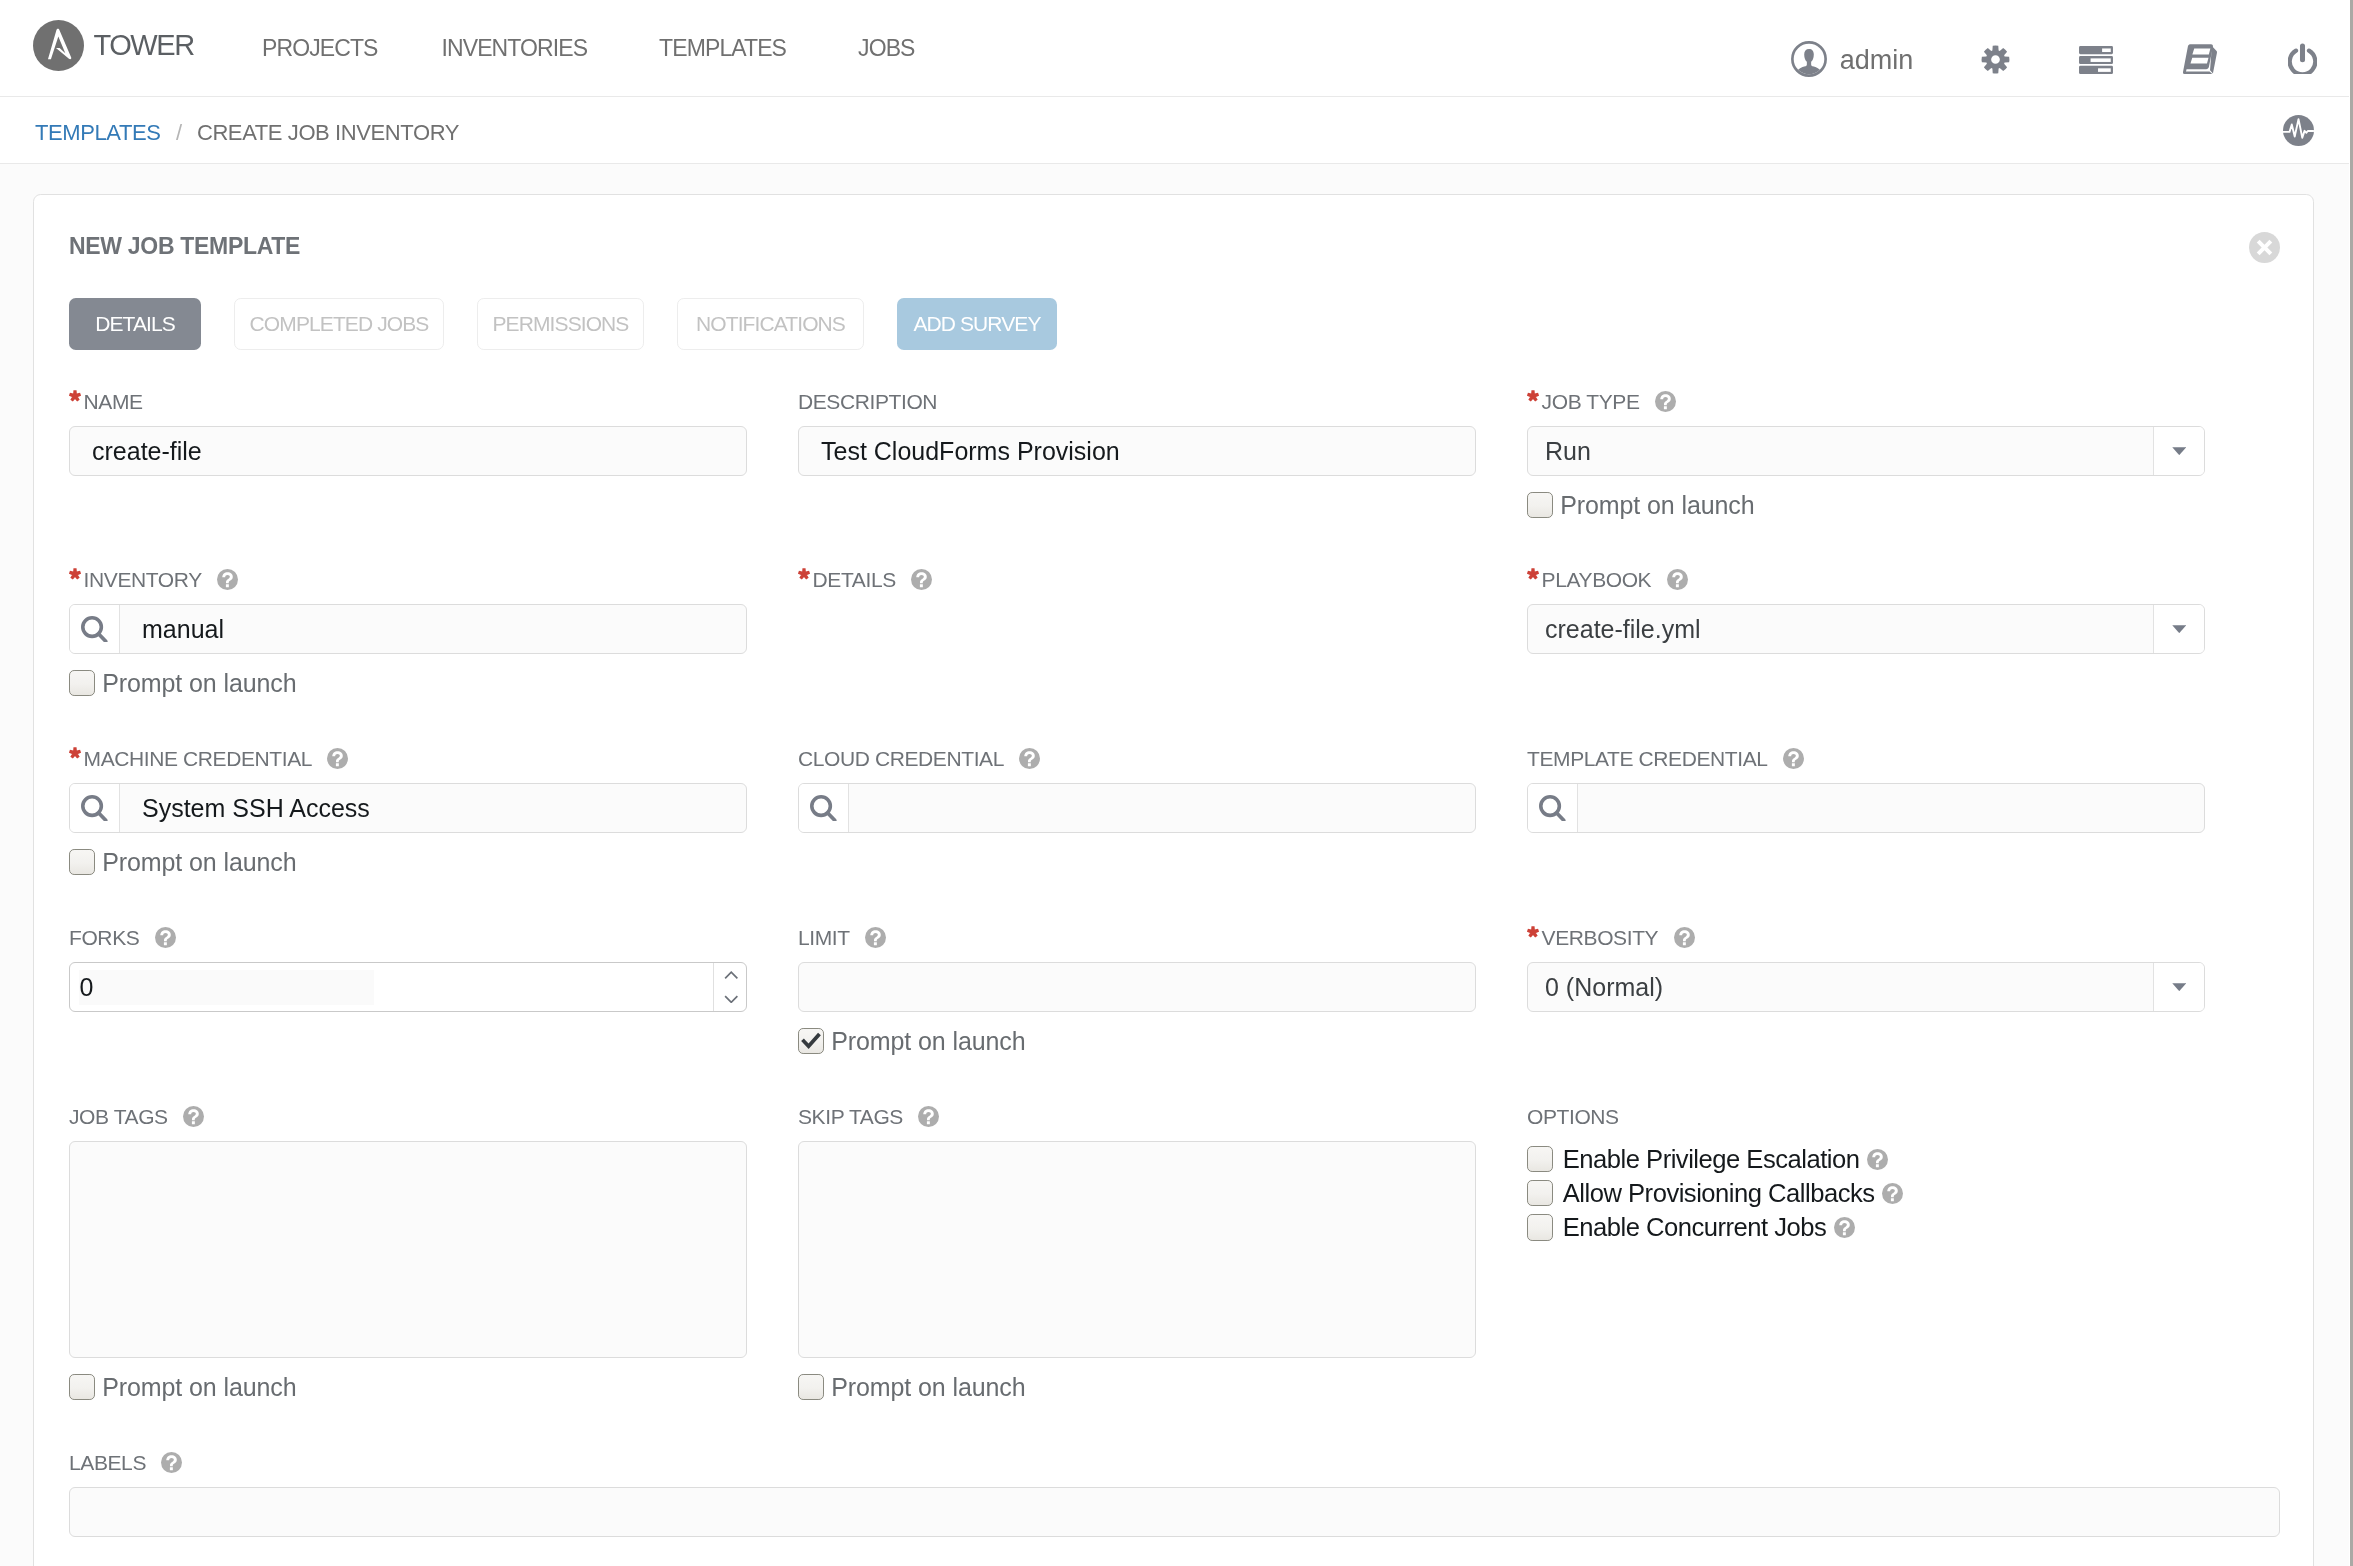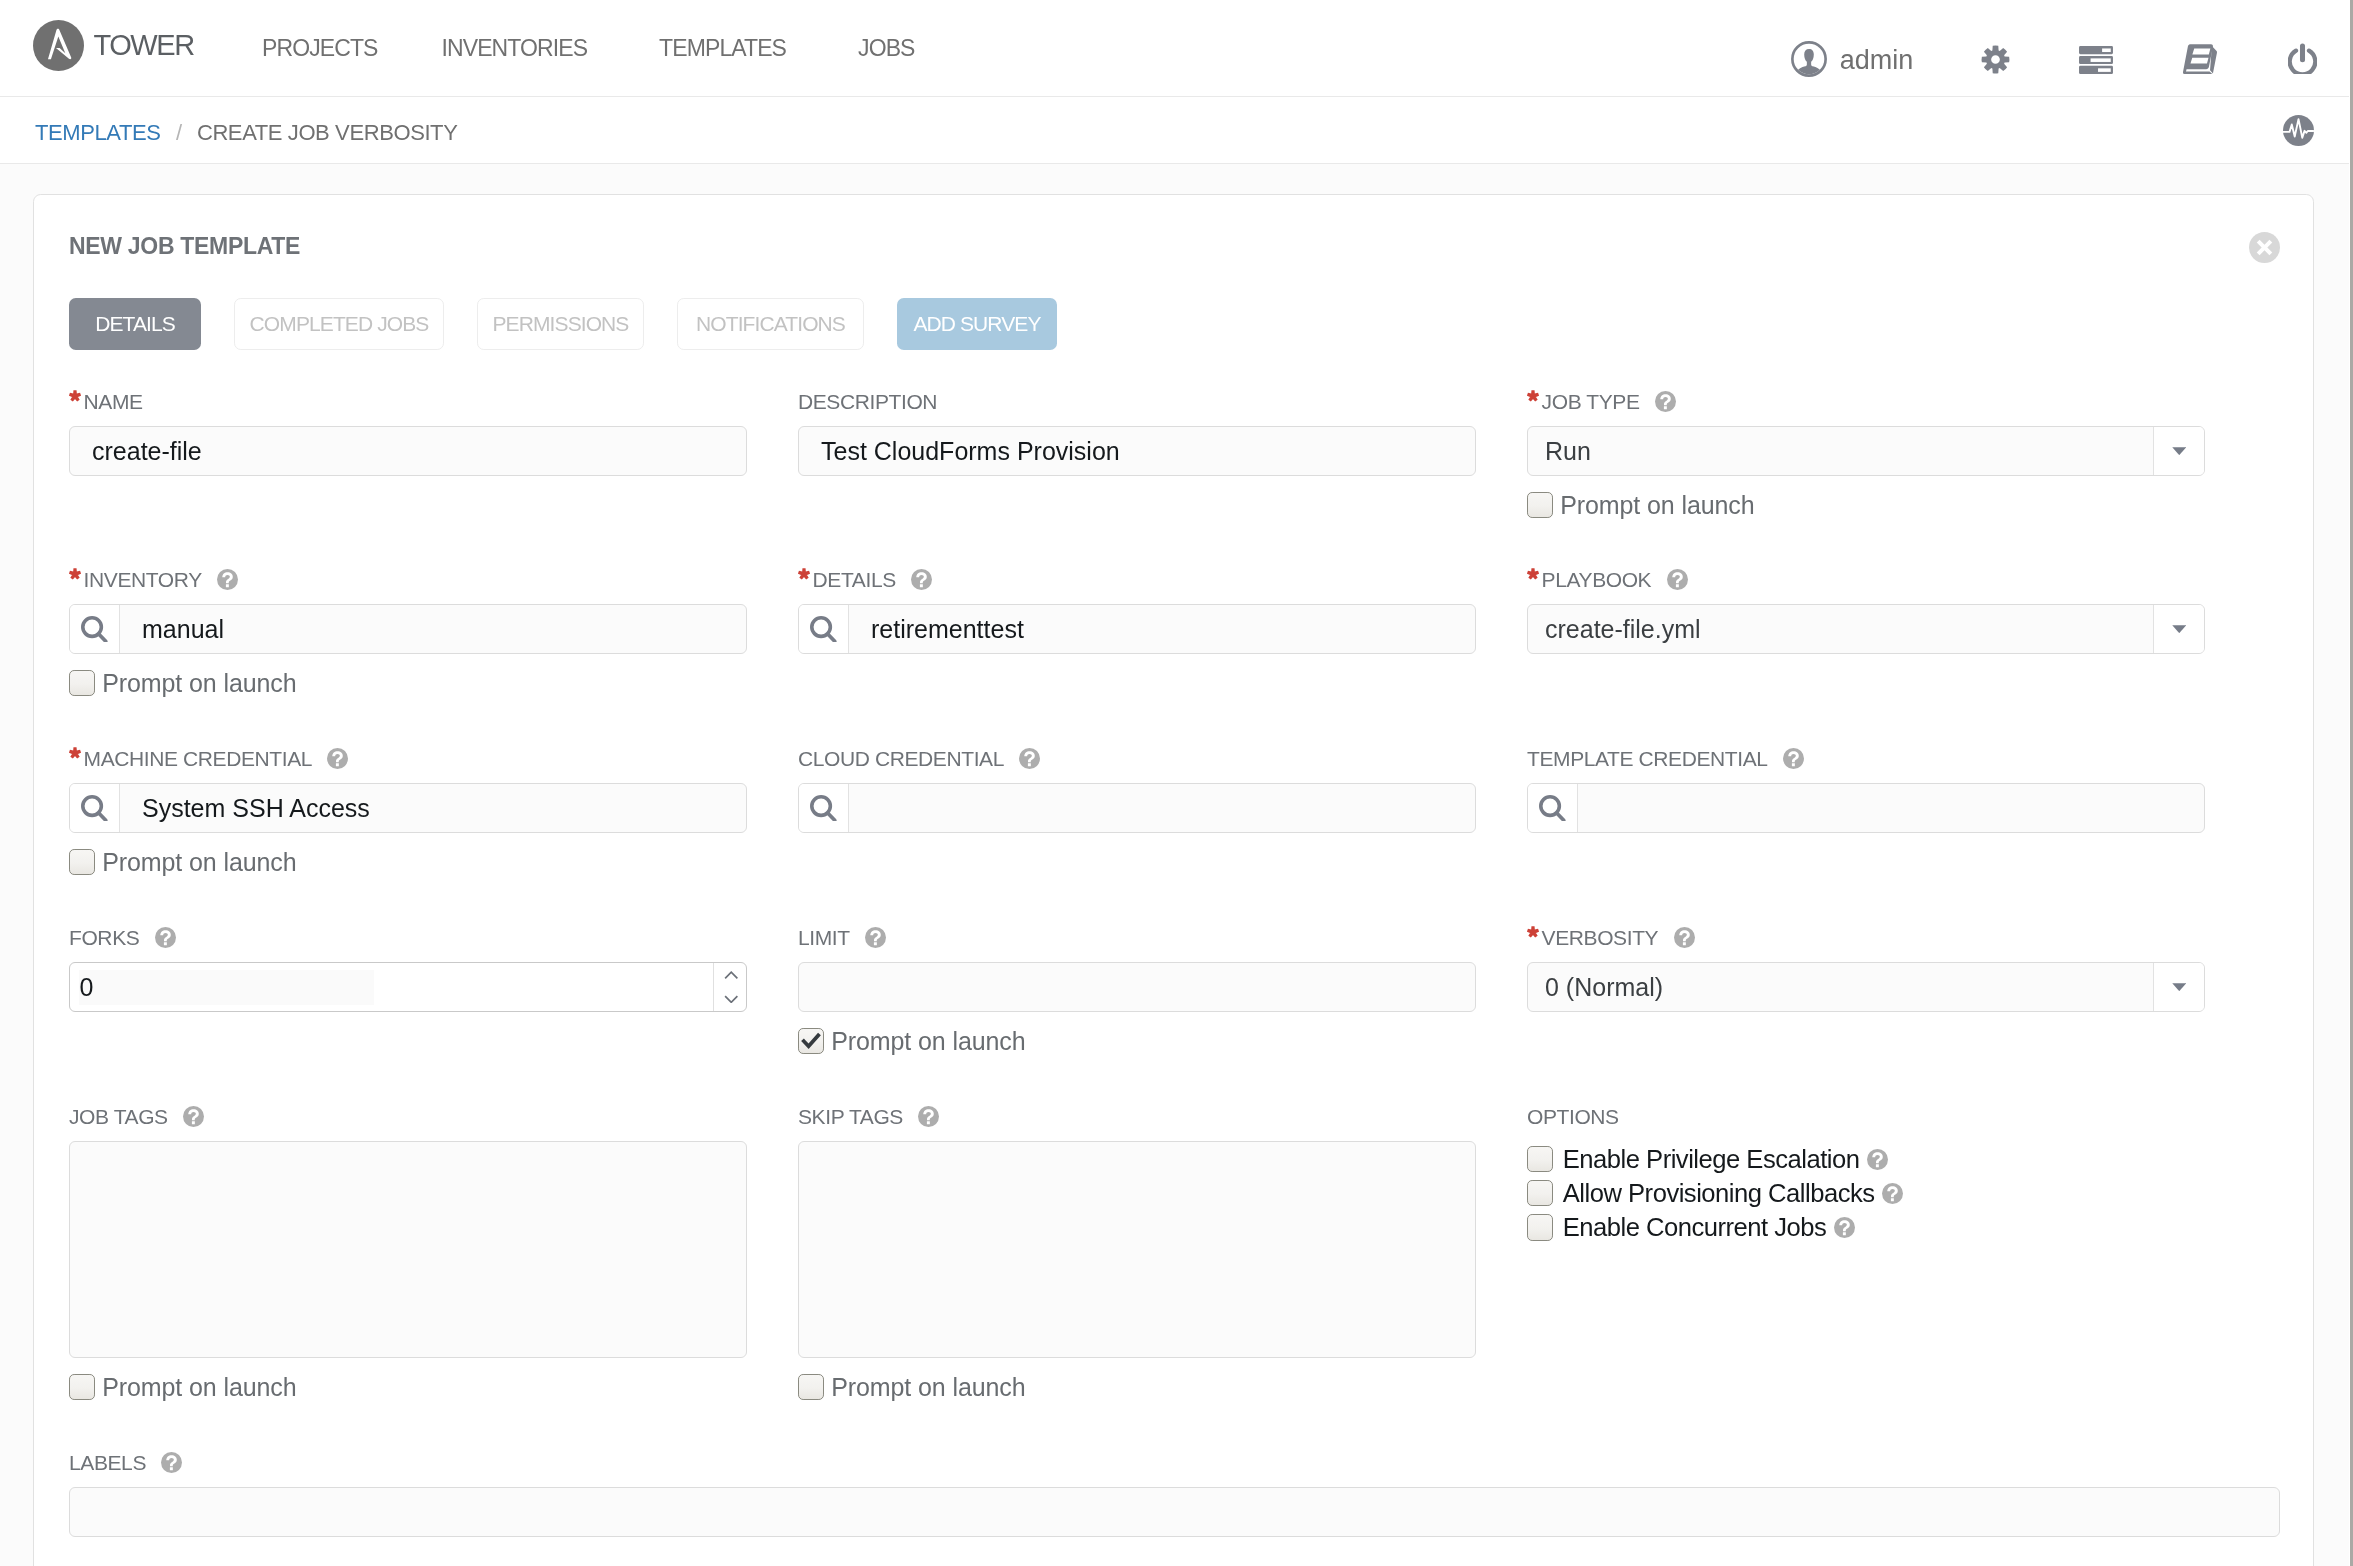--- a/index.html
+++ b/index.html
@@ -157,21 +157,21 @@
             </svg>
         </span>
       </div>
     </div>
   </div>
 
   <div class="crumbbar">
     <div class="crumbs">
       <a class="lnk" href="#">TEMPLATES</a>
       <span class="sep">/</span>
-      <span class="cur">CREATE JOB VERBOSITY</span>
+      <span class="cur">CREATE JOB INVENTORY</span>
     </div>
     <div class="pulse">
       <span>
         <svg width="31" height="31" viewBox="0 0 36 36">
             <circle cx="18" cy="18" r="18" fill="#7d818a"></circle>
             <path d="M0.6 19.6 L7.6 19.6 L10.2 11.0 L13.6 25.0 L18.0 4.8 L22.4 26.4 L25.0 18.4 L27.2 20.6 L28.8 18.6 L35.4 18.6" fill="none" stroke="#fff" stroke-width="2.2" stroke-linejoin="round" stroke-linecap="round"></path>
           </svg>
       </span>
     </div>
   </div>
@@ -281,29 +281,20 @@
                     <path fill="#cd4137" d="M9.38 7.00 L8.80 0.20 L5.20 0.20 L4.62 7.00 Z M7.73 9.26 L14.02 6.61 L12.91 3.19 L6.27 4.74 Z M5.08 8.40 L9.54 13.56 L12.45 11.44 L8.92 5.60 Z M5.08 5.60 L1.55 11.44 L4.46 13.56 L8.92 8.40 Z M7.73 4.74 L1.09 3.19 L-0.02 6.61 L6.27 9.26 Z"></path>
                   </svg>
                 </span>
                 <span>DETAILS</span>
                 <span class="help">
                   <svg width="21" height="21" viewBox="0 0 25 25">
                     <circle cx="12.5" cy="12.5" r="12.5" fill="#adadad"></circle>
                     <path fill="#ffffff" d="M12.6 4.0 c3.6 0 6.2 2.2 6.2 5.2 c0 2.1 -1.0 3.3 -2.9 4.5 c-1.5 0.9 -1.9 1.4 -1.9 2.5 l0 0.9 l-3.3 0 l0 -1.2 c0 -2.0 0.7 -2.9 2.5 -4.0 c1.5 -0.9 2.1 -1.6 2.1 -2.6 c0 -1.3 -1.1 -2.2 -2.7 -2.2 c-1.7 0 -2.8 1.0 -2.9 2.7 l-3.4 0 c0.1 -3.4 2.6 -5.8 6.3 -5.8 Z M10.6 18.2 l3.5 0 l0 3.4 l-3.5 0 Z"></path>
                   </svg>
                 </span>
-              </div>
-            <div class="srch">
-                <span class="srchbtn">
-                  <svg width="26.4" height="26.4" viewBox="0 0 31 31">
-                    <circle cx="13.0" cy="13.0" r="10.9" fill="none" stroke="#777c87" stroke-width="4.2"></circle>
-                    <path d="M20.8 21.2 L29.0 29.6" stroke="#777c87" stroke-width="4.4" stroke-linecap="round"></path>
-                  </svg>
-                </span>
-                <span class="srchtxt">retirementtest</span>
               </div>
           </div>
           <div class="col">
             <div class="lbl">
                 <span class="req">
                   <svg width="12" height="12" viewBox="0 0 14 14">
                     <path fill="#cd4137" d="M9.38 7.00 L8.80 0.20 L5.20 0.20 L4.62 7.00 Z M7.73 9.26 L14.02 6.61 L12.91 3.19 L6.27 4.74 Z M5.08 8.40 L9.54 13.56 L12.45 11.44 L8.92 5.60 Z M5.08 5.60 L1.55 11.44 L4.46 13.56 L8.92 8.40 Z M7.73 4.74 L1.09 3.19 L-0.02 6.61 L6.27 9.26 Z"></path>
                   </svg>
                 </span>
                 <span>PLAYBOOK</span>

